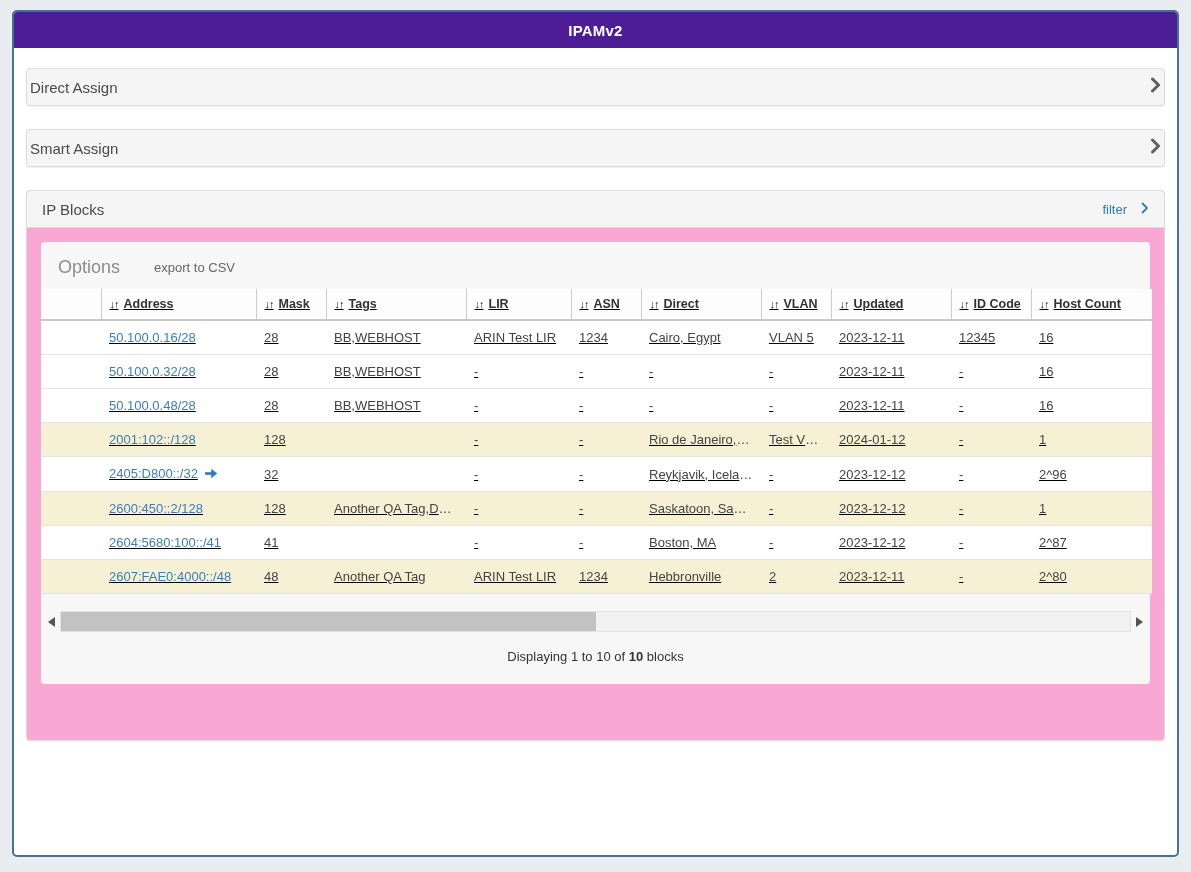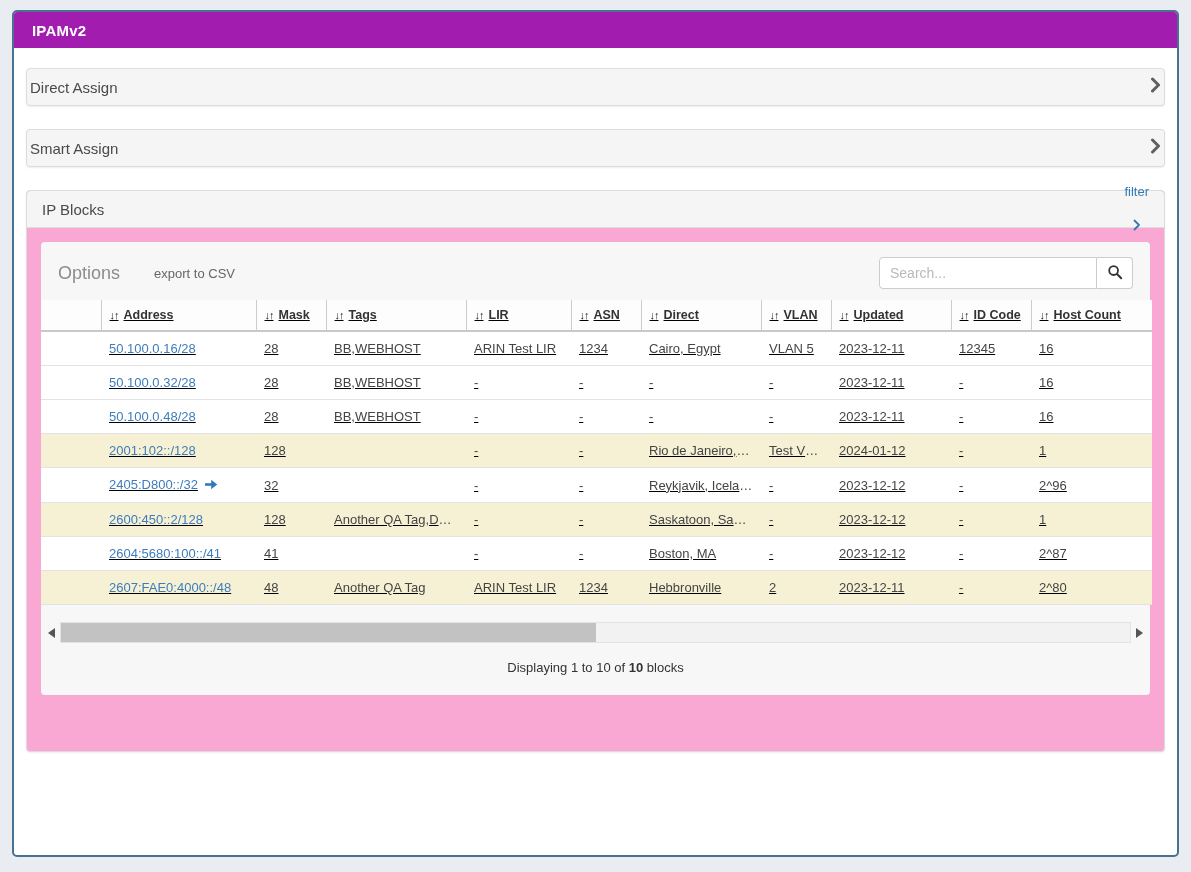--- a/index.html
+++ b/index.html
@@ -7,22 +7,22 @@
   body { background: #e9edf2; }
   .page { width: 1191px; height: 872px; background: #e9edf2; overflow: hidden; }
 
   .app-window {
     width: 1167px; margin: 10px 12px 0 12px; height: 847px;
     border: 2px solid #4a7191; border-radius: 5px;
     background: #ffffff; overflow: hidden;
     display: flex; flex-direction: column;
   }
   .app-header {
-    background: #a21caf; height: 36px; flex: 0 0 36px;
-    display: flex; align-items: center; padding-left: 18px;
+    background: #4c1d95; height: 36px; flex: 0 0 36px;
+    display: flex; align-items: center;  justify-content: center;
   }
   .app-title { color: #ffffff; font-size: 15px; font-weight: bold; letter-spacing: .2px; }
 
   .app-body { padding: 20px 12px 28px 12px; flex: 1 1 auto; }
 
   .collapse-panel {
     background: #f5f5f5; border: 1px solid #dcdcdc; border-radius: 4px;
     box-shadow: 0 1px 2px rgba(0,0,0,.07);
     padding: 9px 3px; margin-bottom: 23px;
     display: flex; align-items: center; justify-content: space-between;
@@ -34,21 +34,21 @@
     border: 1px solid #dcdcdc; border-radius: 4px;
     box-shadow: 0 1px 2px rgba(0,0,0,.07);
     background: #f9a8d4; margin-bottom: 0;
   }
   .ipb-header {
     background: #f5f5f5; border-bottom: 1px solid #dcdcdc;
     border-radius: 4px 4px 0 0; height: 37px;
     display: flex; align-items: center; justify-content: space-between;
     padding: 0 15px;
   }
-  .filter-link { font-size: 13px; color: #337ab7; text-decoration: none; display: inline-flex; align-items: center; gap: 20px; cursor: pointer; flex-direction: column; }
+  .filter-link { font-size: 13px; color: #337ab7; text-decoration: none; display: inline-flex; align-items: center; gap: 14px; cursor: pointer; }
 
   .ipb-body { padding: 14px 14px 56px 14px; }
 
   .well { background: #f7f7f7; border-radius: 4px; padding-bottom: 20px; }
 
   .toolbar { display: flex; align-items: center; padding: 15px 17px 11px 17px; }
   .options-label { font-size: 18px; color: #8c8c8c; margin-right: 34px; }
   .export-link { font-size: 13px; color: #666666; text-decoration: none; cursor: pointer; }
   .search-group { margin-left: auto; display: flex; }
   .search-input {
@@ -132,31 +132,20 @@
             </span>
           </a>
         </div>
 
         <div class="ipb-body">
           <div class="well">
 
             <div class="toolbar">
               <span class="options-label">Options</span>
               <a class="export-link">export to CSV</a>
-              <div class="search-group">
-                <input class="search-input" type="text" placeholder="Search..." style="">
-                <button class="search-btn">
-                  <span>
-                    <svg width="16" height="16" viewBox="0 0 16 16">
-                        <circle cx="6.6" cy="6.6" r="4.4" fill="none" stroke="#333" stroke-width="1.8"></circle>
-                        <line x1="10.2" y1="10.2" x2="14.2" y2="14.2" stroke="#333" stroke-width="2" stroke-linecap="round"></line>
-                      </svg>
-                  </span>
-                </button>
-              </div>
             </div>
 
             <table class="blocks">
               <colgroup id="cols">
                   <col style="width: 60px;">
                   <col style="width: 155px;">
                   <col style="width: 70px;">
                   <col style="width: 140px;">
                   <col style="width: 105px;">
                   <col style="width: 70px;">

